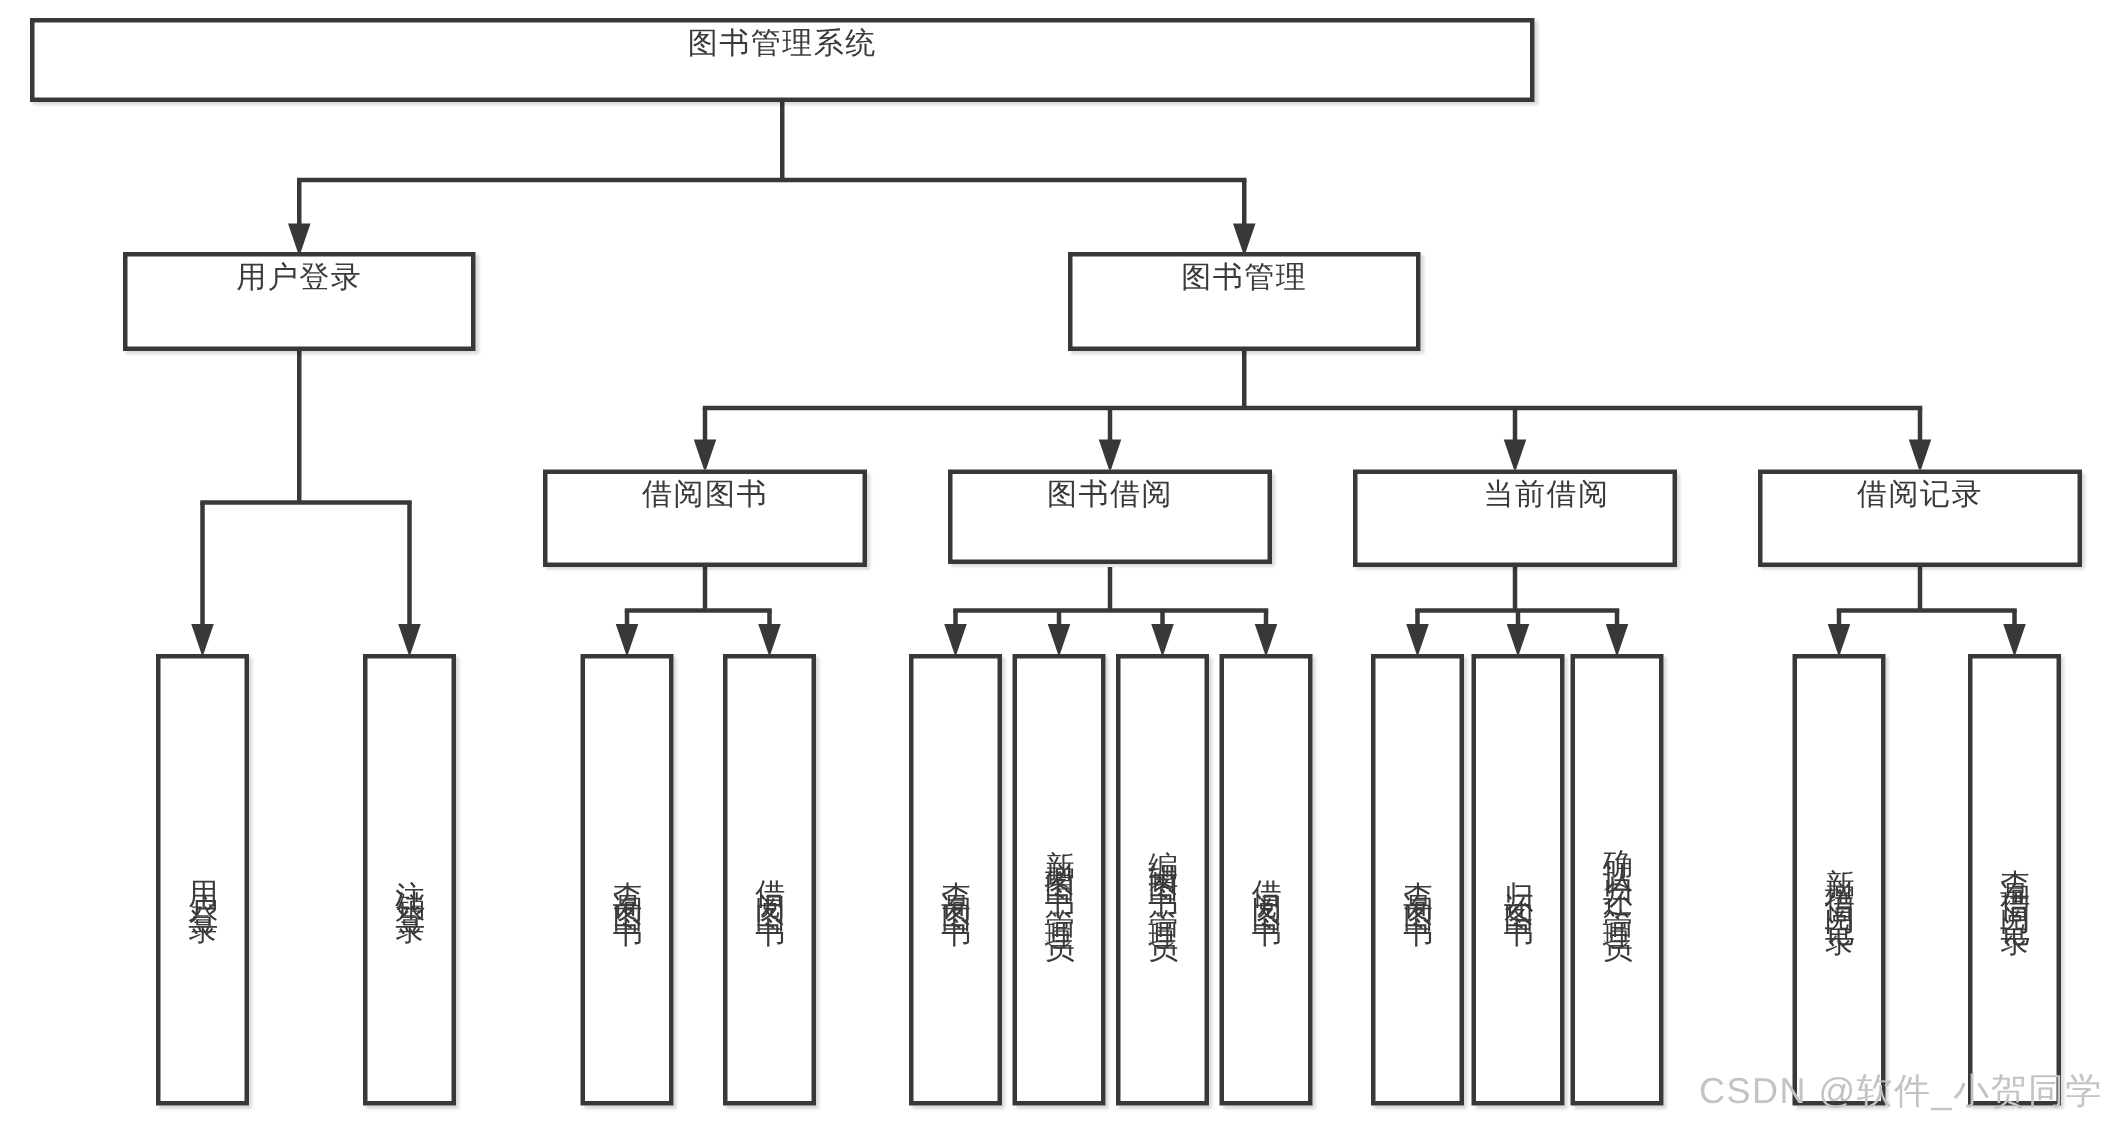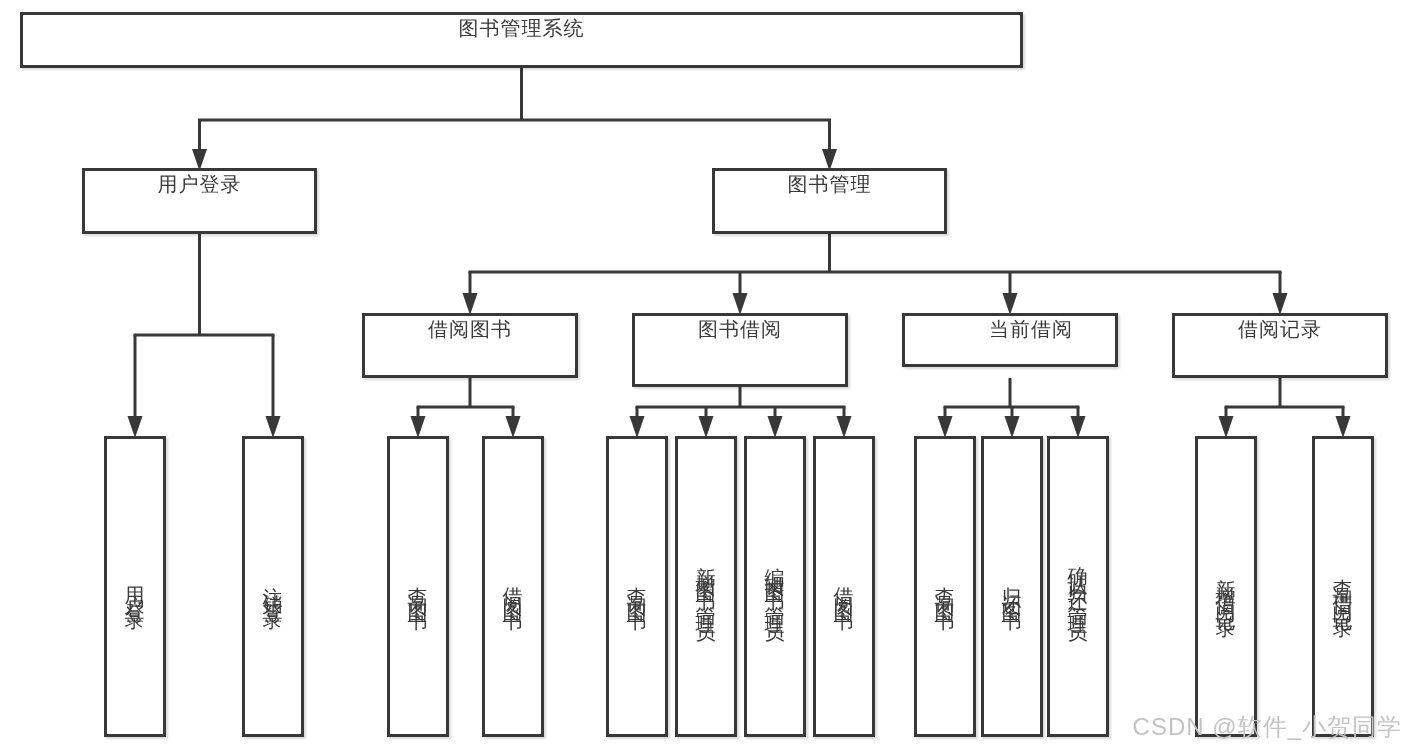--- a/index.html
+++ b/index.html
@@ -144,24 +144,24 @@
   <div class="node" style="left:82px; top:168px; width:235px; height:66px;">
     <span>用户登录</span>
   </div>
   <div class="node" style="left:712px; top:168px; width:235px; height:66px;">
     <span>图书管理</span>
   </div>
 
   <div class="node" style="left:362px; top:313px; width:216px; height:65px;">
     <span>借阅图书</span>
   </div>
-  <div class="node" style="left:632px; top:313px; width:216px; height:74px;">
+  <div class="node" style="left:632px; top:313px; width:216px; height:63px;">
     <span>图书借阅</span>
   </div>
-  <div class="node" style="left:902px; top:313px; width:216px; height:54px;padding-left:42px;">
+  <div class="node" style="left:902px; top:313px; width:216px; height:65px;padding-left:42px;">
     <span>当前借阅</span>
   </div>
   <div class="node" style="left:1172px; top:313px; width:216px; height:65px;">
     <span>借阅记录</span>
   </div>
 
   <div class="leaf" style="left:104px;">
     <span>用户登录</span>
   </div>
   <div class="leaf" style="left:242px;">

